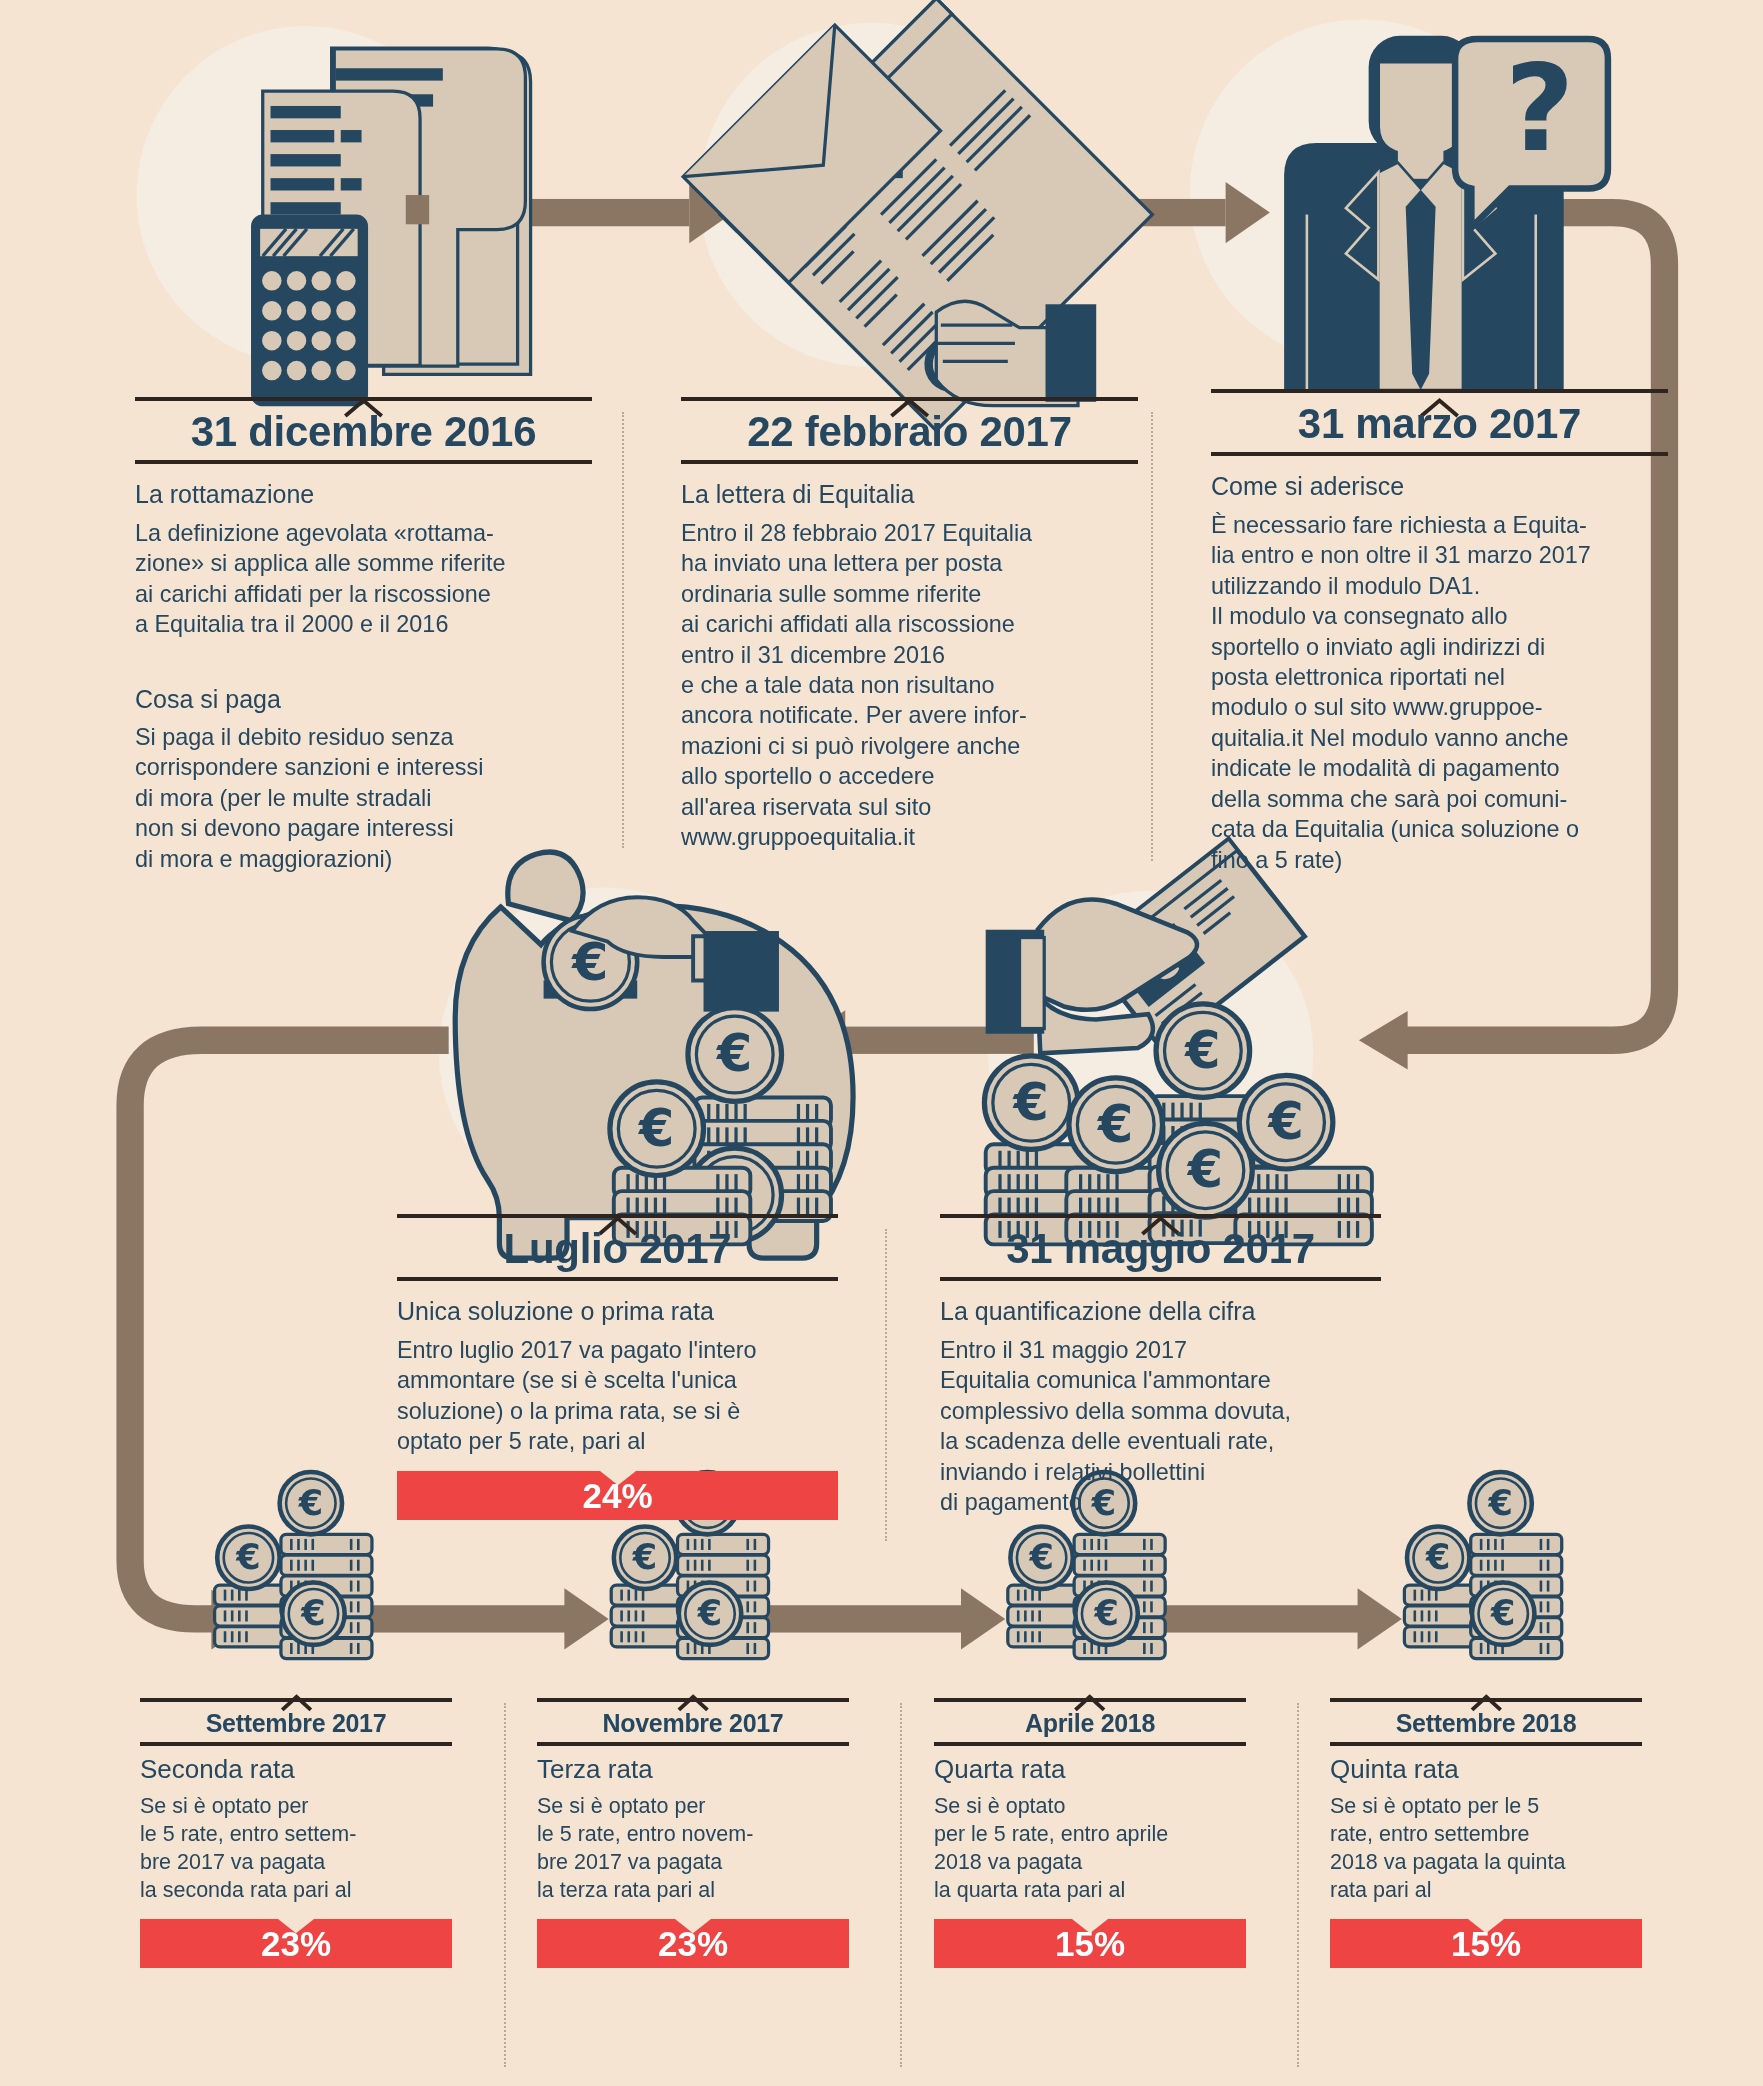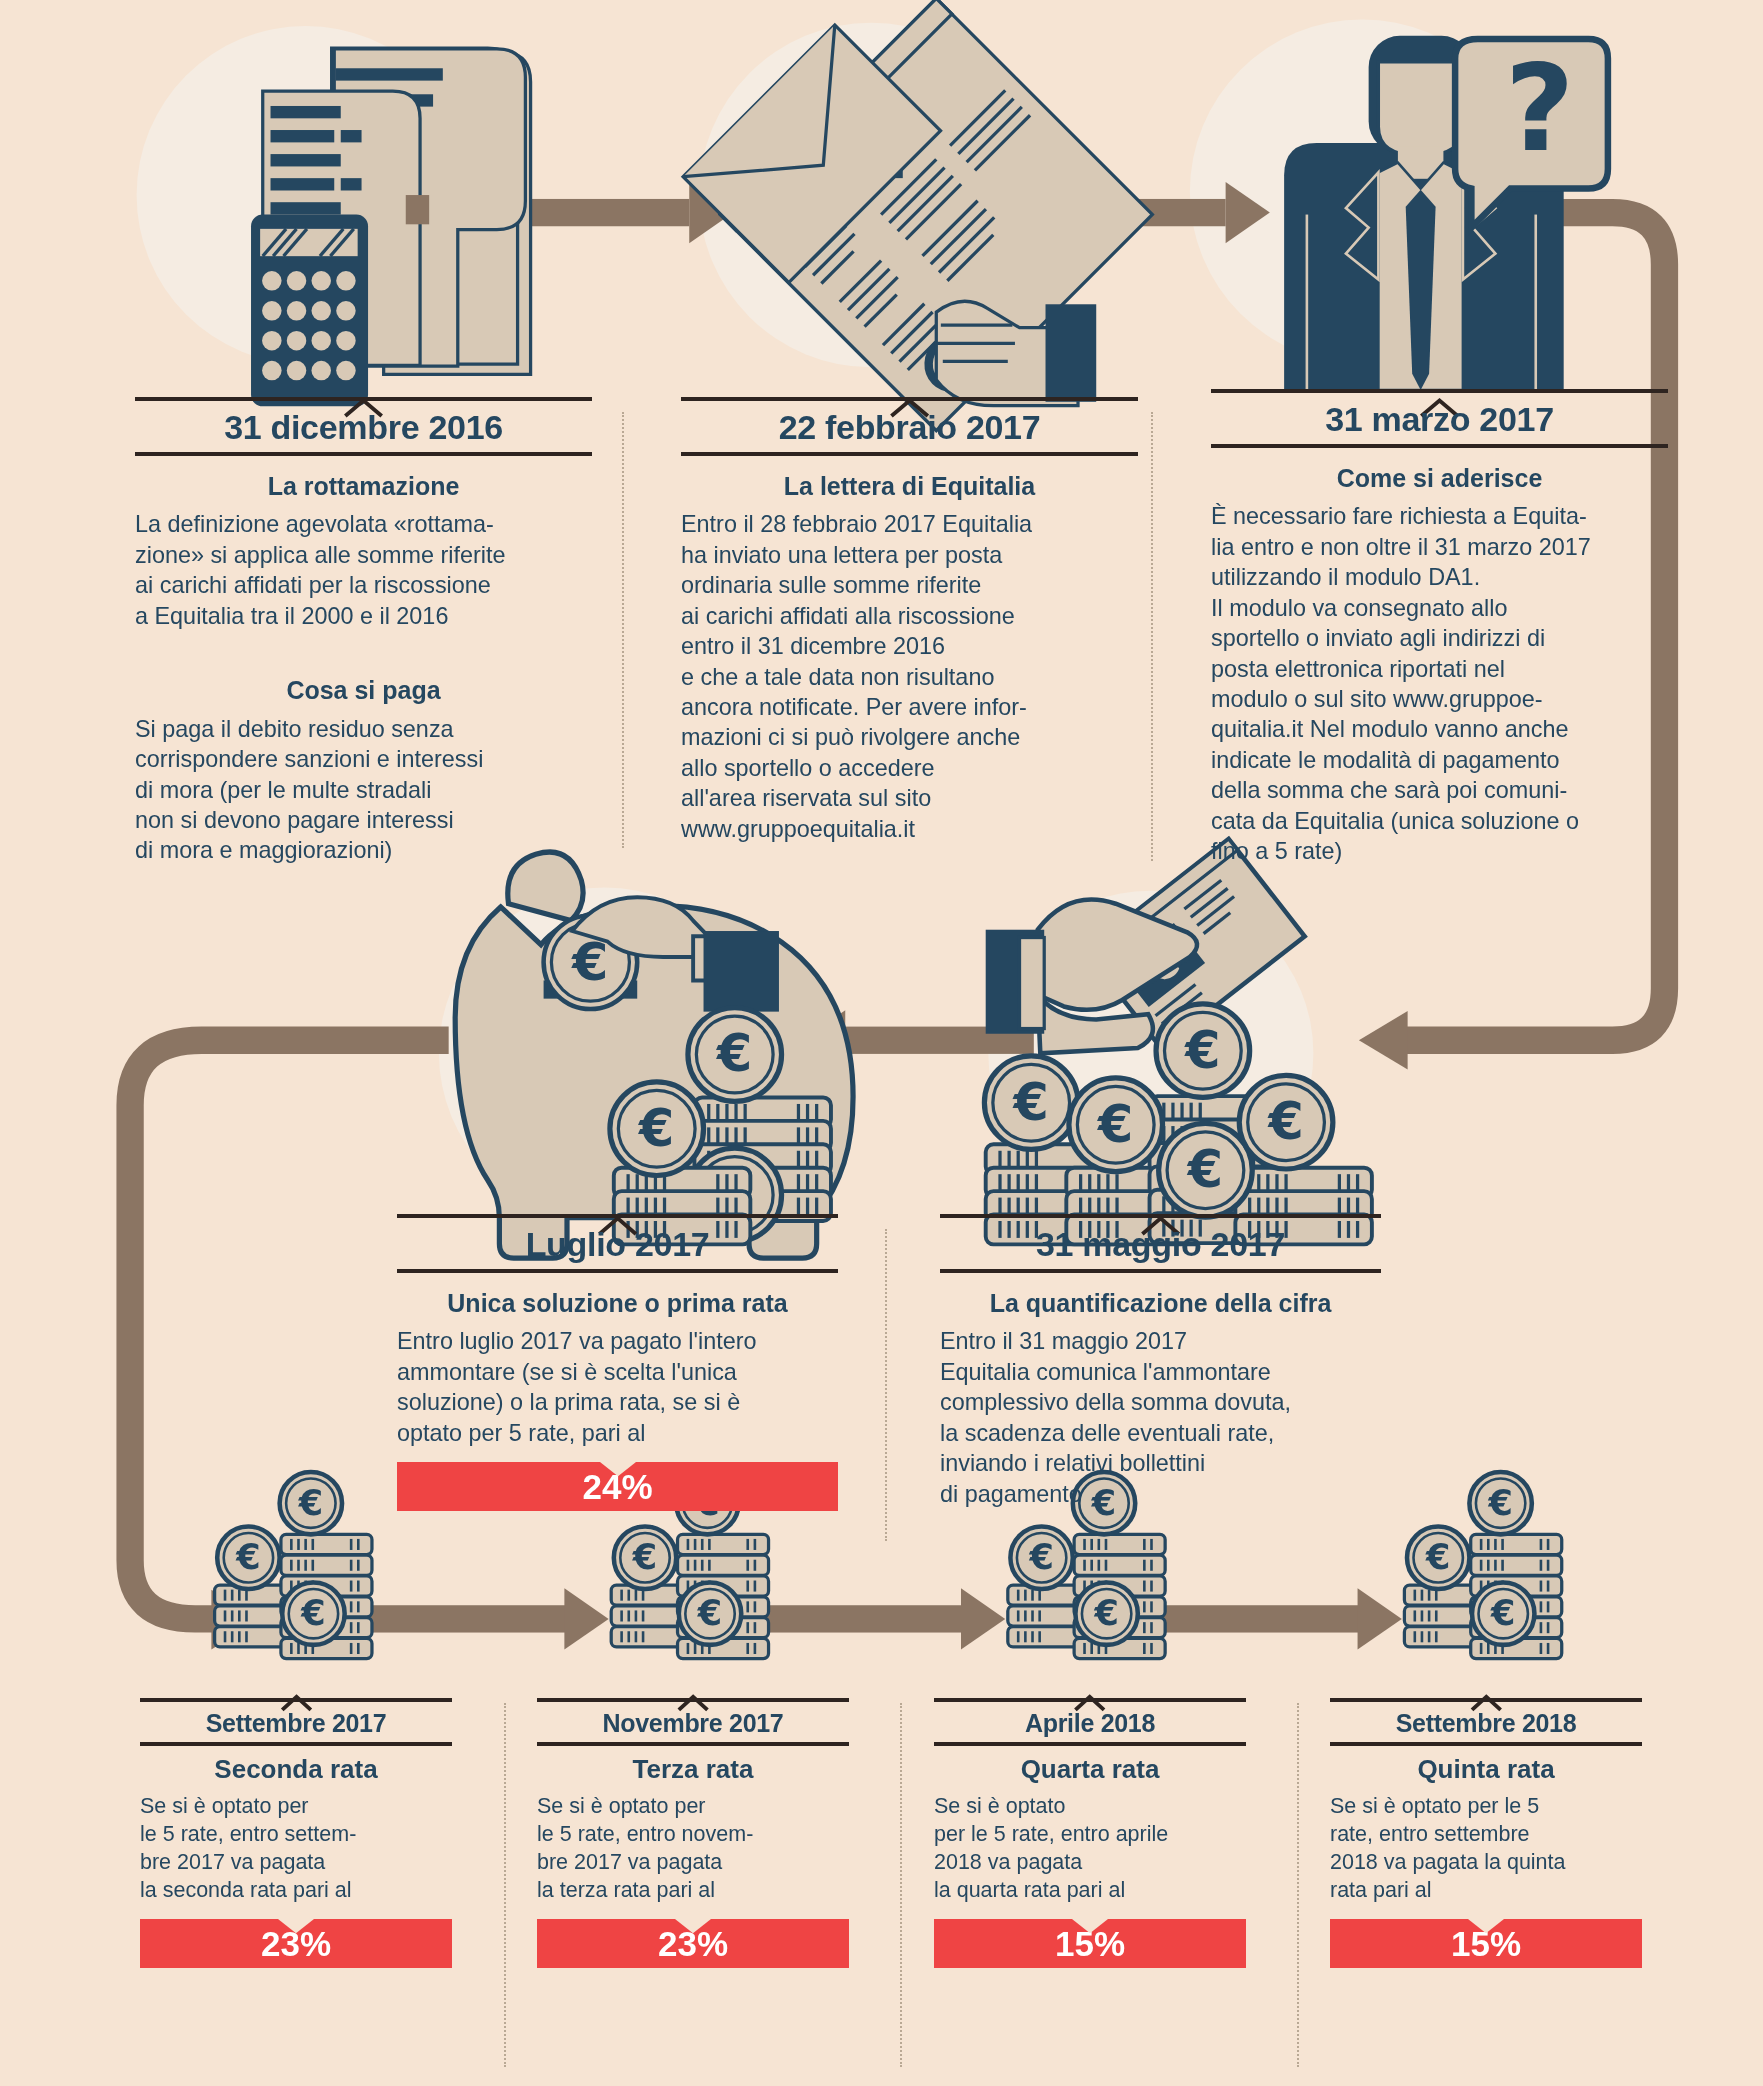--- a/index.html
+++ b/index.html
@@ -15,27 +15,27 @@
   .layer{position:absolute;left:0;top:0;width:1764px;height:2087px;}
   svg.layer{pointer-events:none;}
 
   
   .card{position:absolute;}
   .card .rule{
     height:3.9px;background:#2e2420;width:100%;
     position:relative;
   }
   .date{
-    font-size:34px;font-weight:bold;text-align:center;
+    font-size:42px;font-weight:bold;text-align:center;
     color:#254760;letter-spacing:-0.3px;
     padding:9px 0 6.5px 0;line-height:1.05;
   }
   .date.small{font-size:25px;padding:7.8px 0 6.5px 0;}
   .subhead{
-    font-size:25px;font-weight:bold;text-align:center;
+    font-size:25px;font-weight:normal;
     color:#254760;margin-top:17px;line-height:1.1;
   }
   .subhead.small{font-size:26px;margin-top:9px;}
   .body{
     font-size:23.4px;line-height:1.30;color:#254760;
     margin-top:9px;white-space:pre-line;
   }
   .body.small{font-size:21.5px;line-height:1.30;}
   .gap{height:29px;}
 

